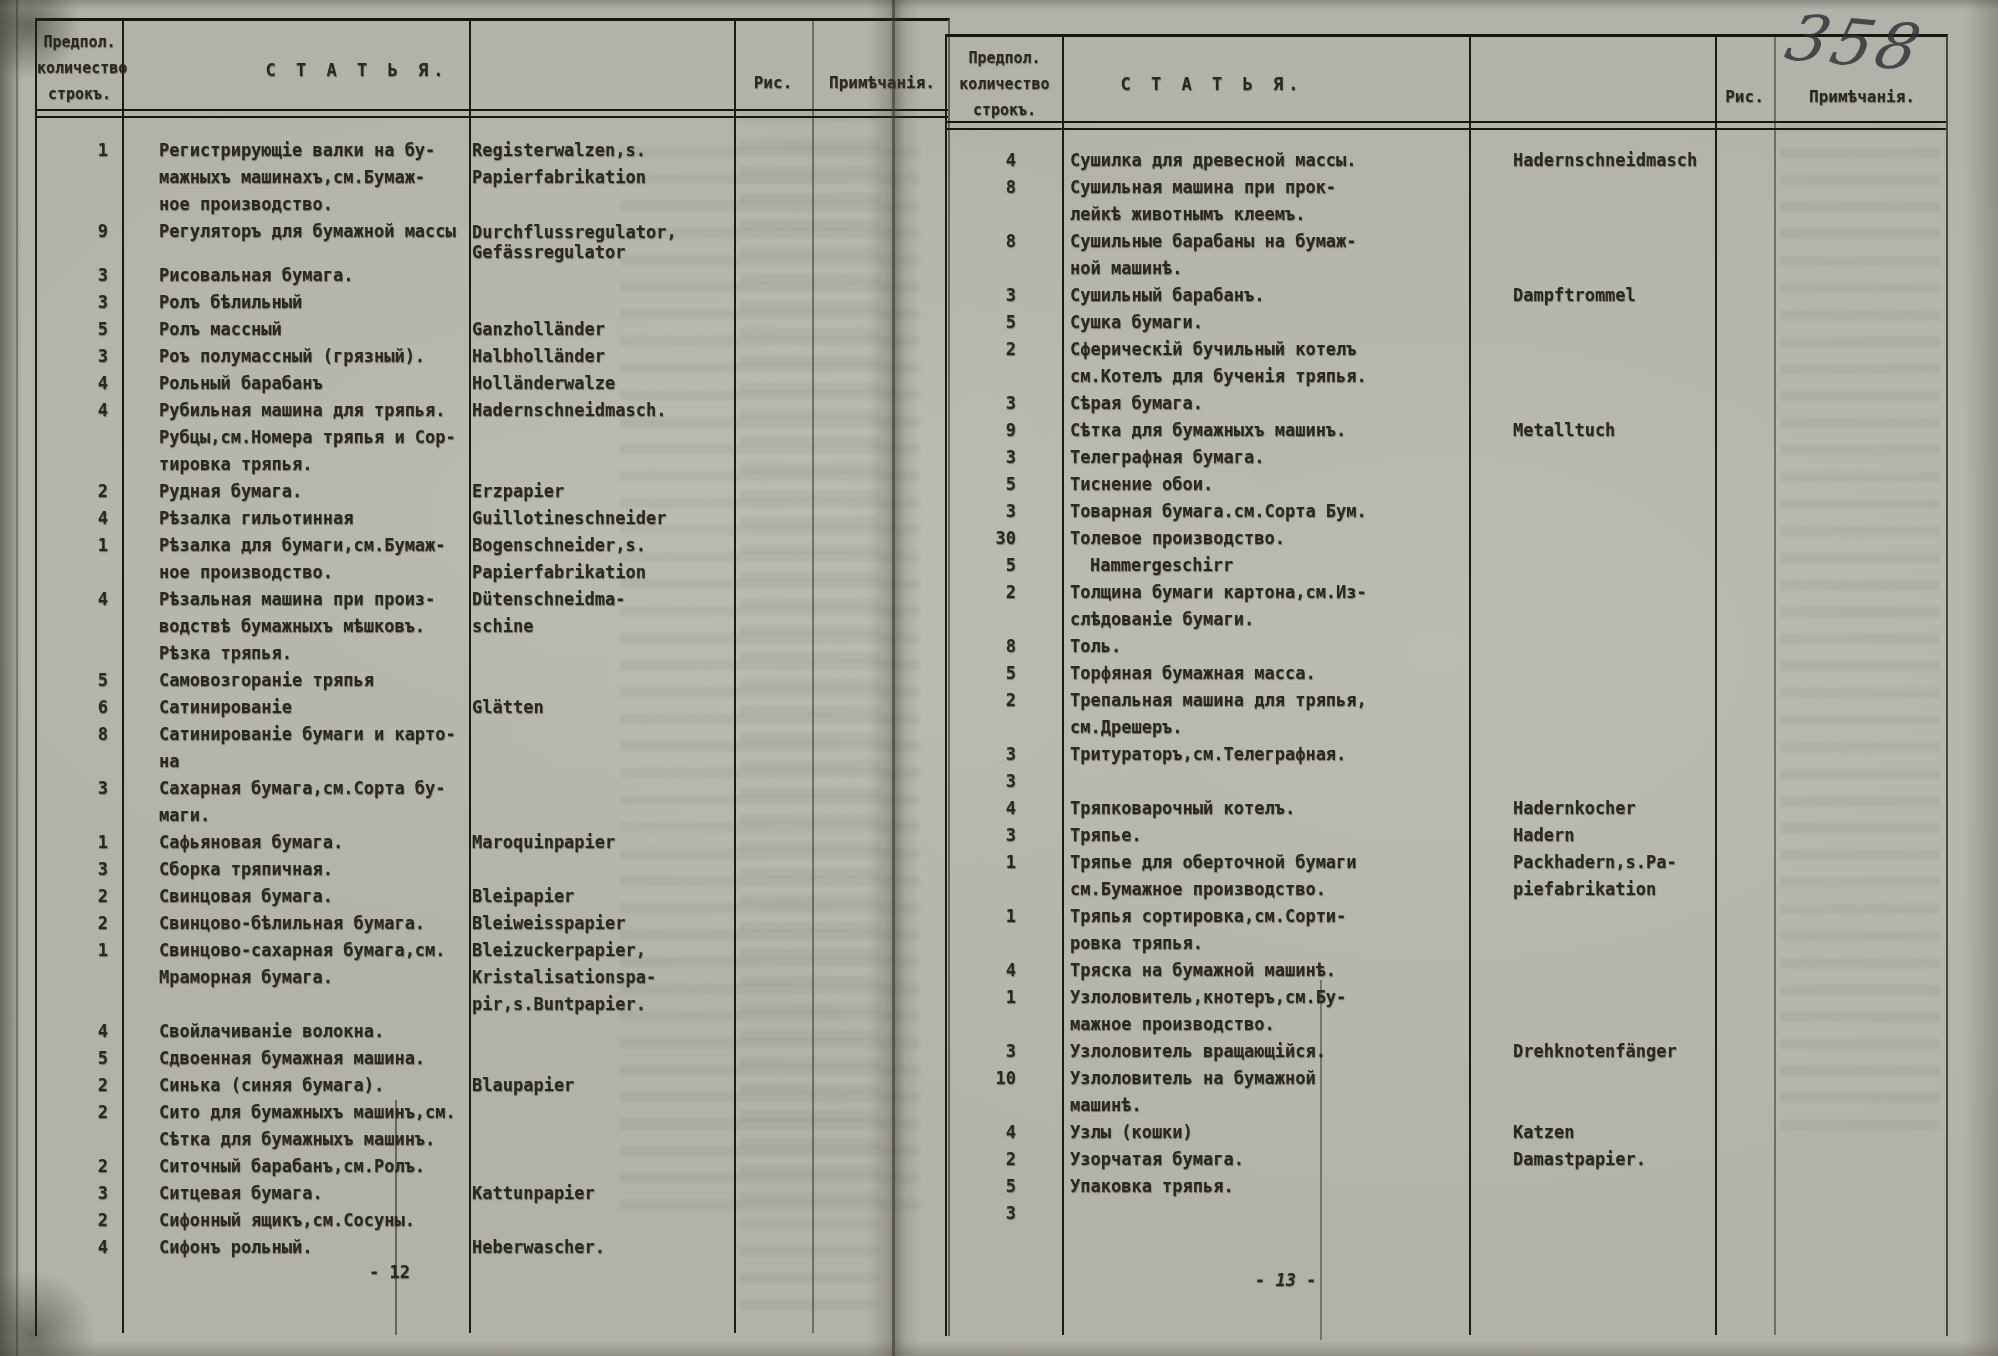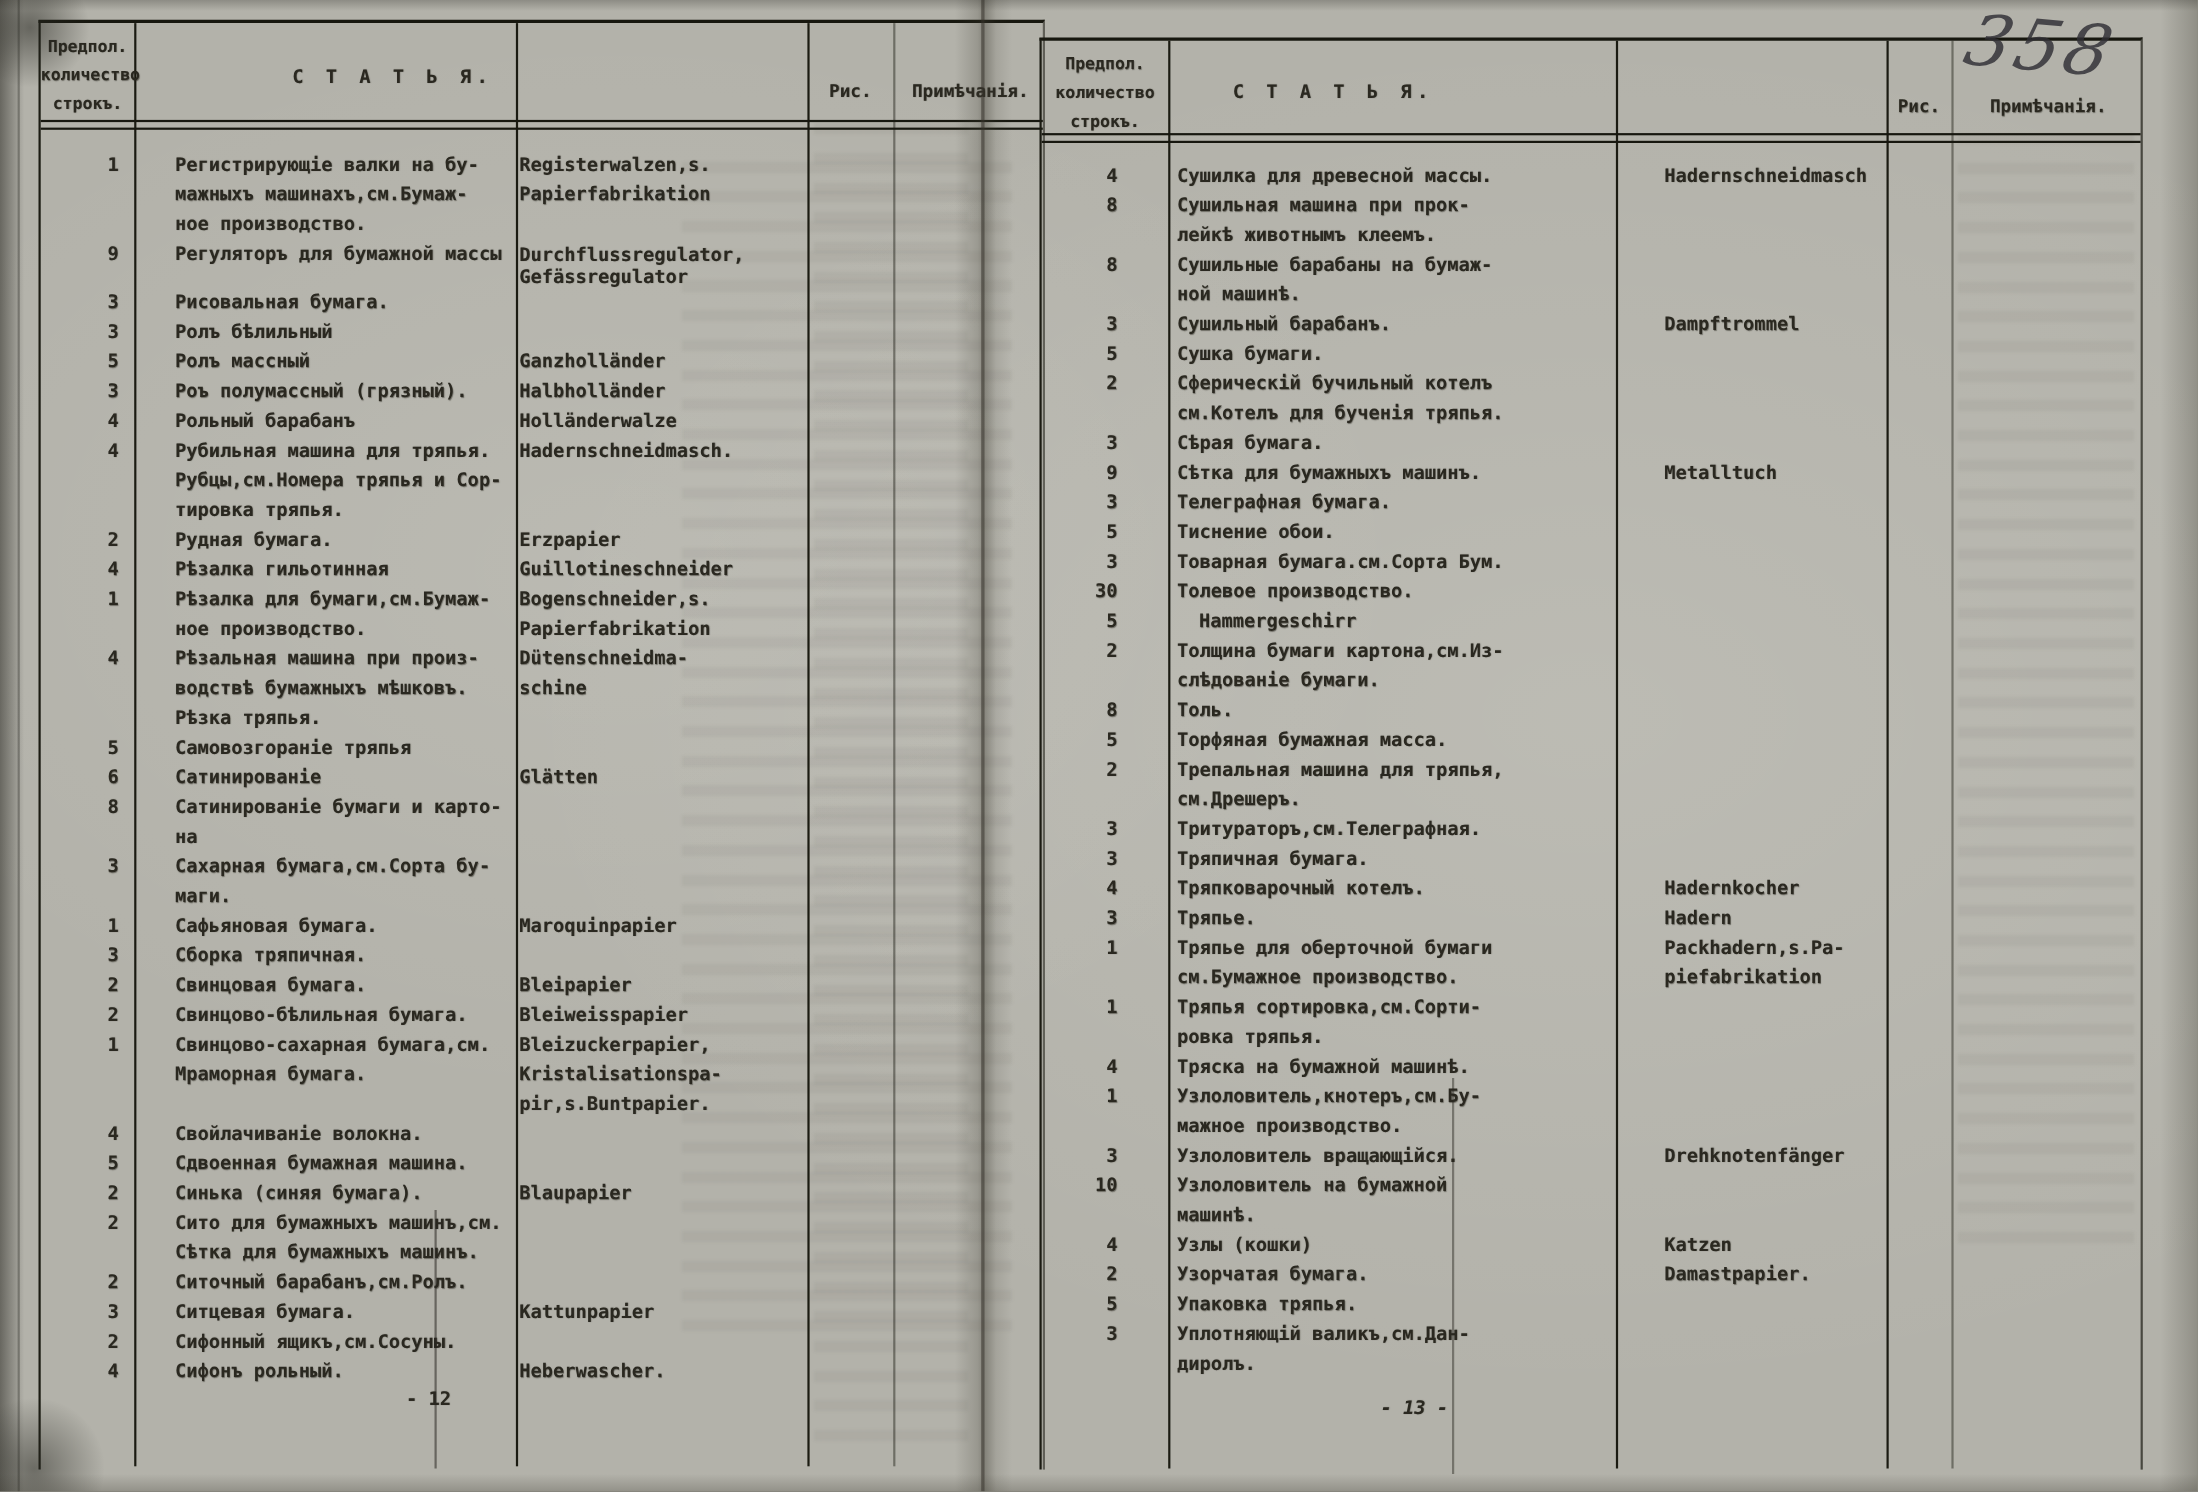--- a/index.html
+++ b/index.html
@@ -388,21 +388,20 @@
 см.Дрешеръ.</div>
           <div class="c-de"></div>
         </div>
         <div class="row">
           <div class="c-num">3</div>
           <div class="c-ru">Тритураторъ,см.Телеграфная.</div>
           <div class="c-de"></div>
         </div>
         <div class="row">
           <div class="c-num">3</div>
-          <div class="c-ru">Тряпичная бумага.</div>
           <div class="c-de"></div>
         </div>
         <div class="row">
           <div class="c-num">4</div>
           <div class="c-ru">Тряпковарочный котелъ.</div>
           <div class="c-de">Hadernkocher</div>
         </div>
         <div class="row">
           <div class="c-num">3</div>
           <div class="c-ru">Тряпье.</div>
@@ -453,22 +452,20 @@
           <div class="c-ru">Узорчатая бумага.</div>
           <div class="c-de">Damastpapier.</div>
         </div>
         <div class="row">
           <div class="c-num">5</div>
           <div class="c-ru">Упаковка тряпья.</div>
           <div class="c-de"></div>
         </div>
         <div class="row">
           <div class="c-num">3</div>
-          <div class="c-ru">Уплотняющій валикъ,см.Дан-
-диролъ.</div>
           <div class="c-de"></div>
         </div>
       </div>
     <div class="footer typ">- 13 -</div>
   </section>
 
   <div class="handwritten">358</div>
 
   <div class="artifact stray1"></div>
   <div class="artifact stray2"></div>

